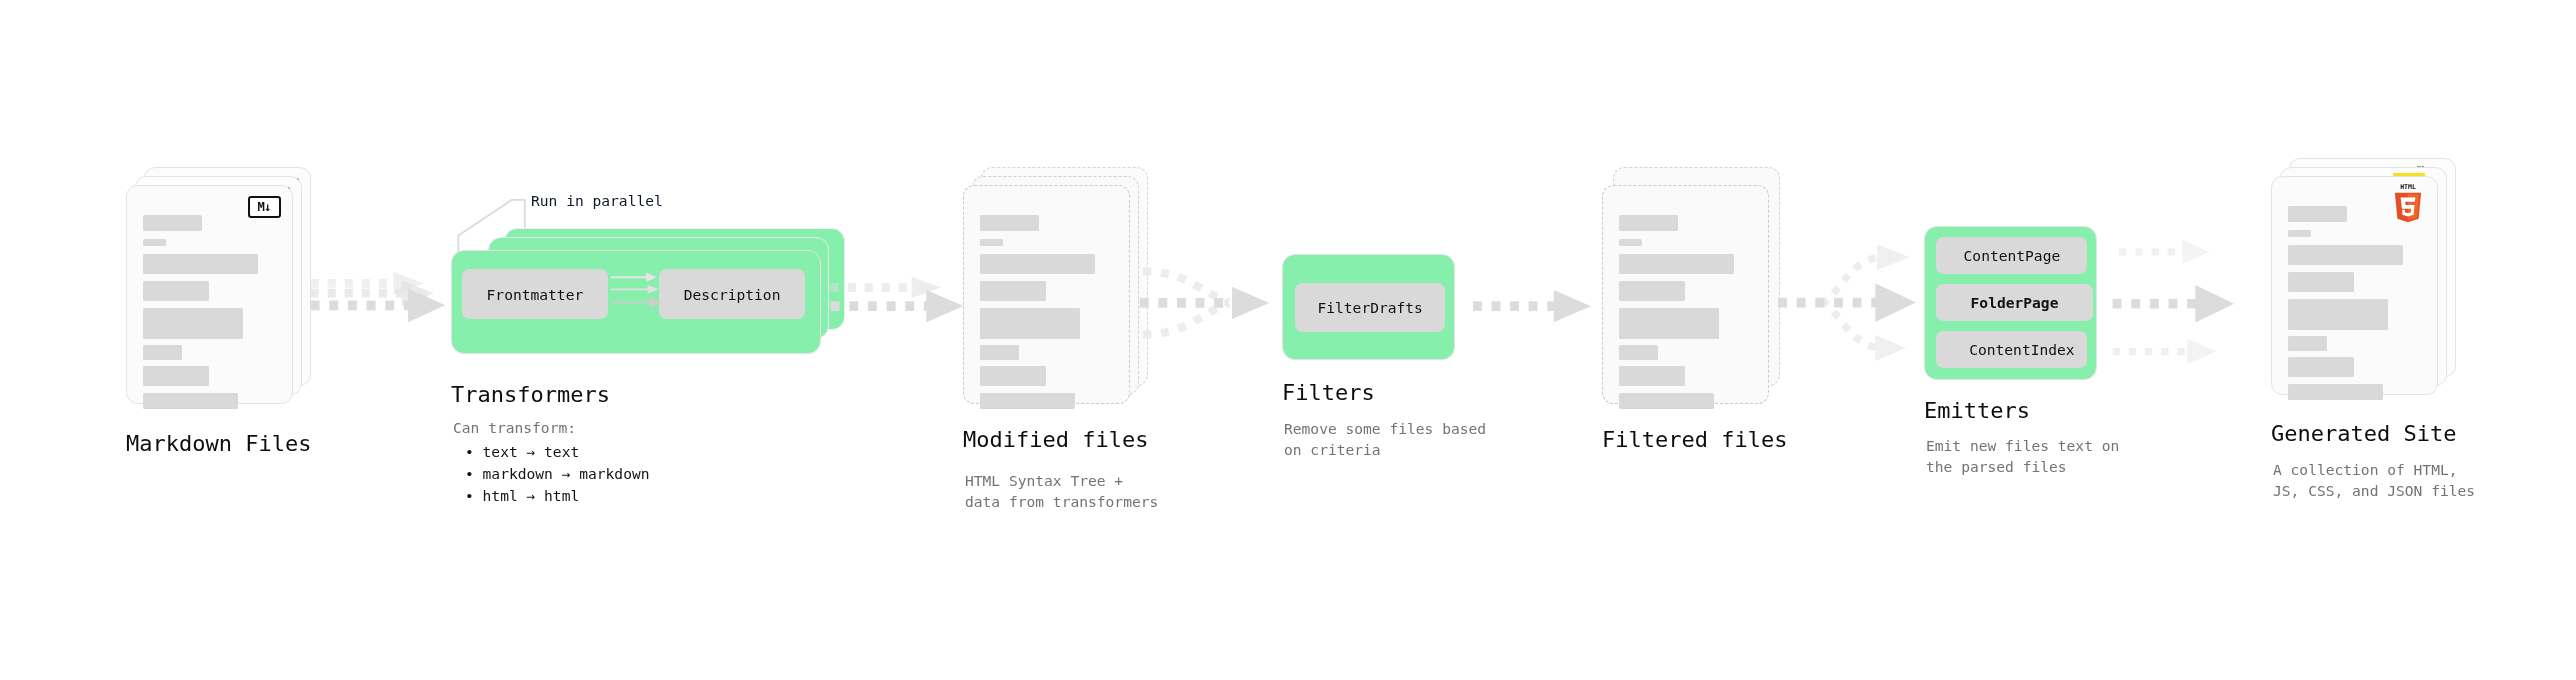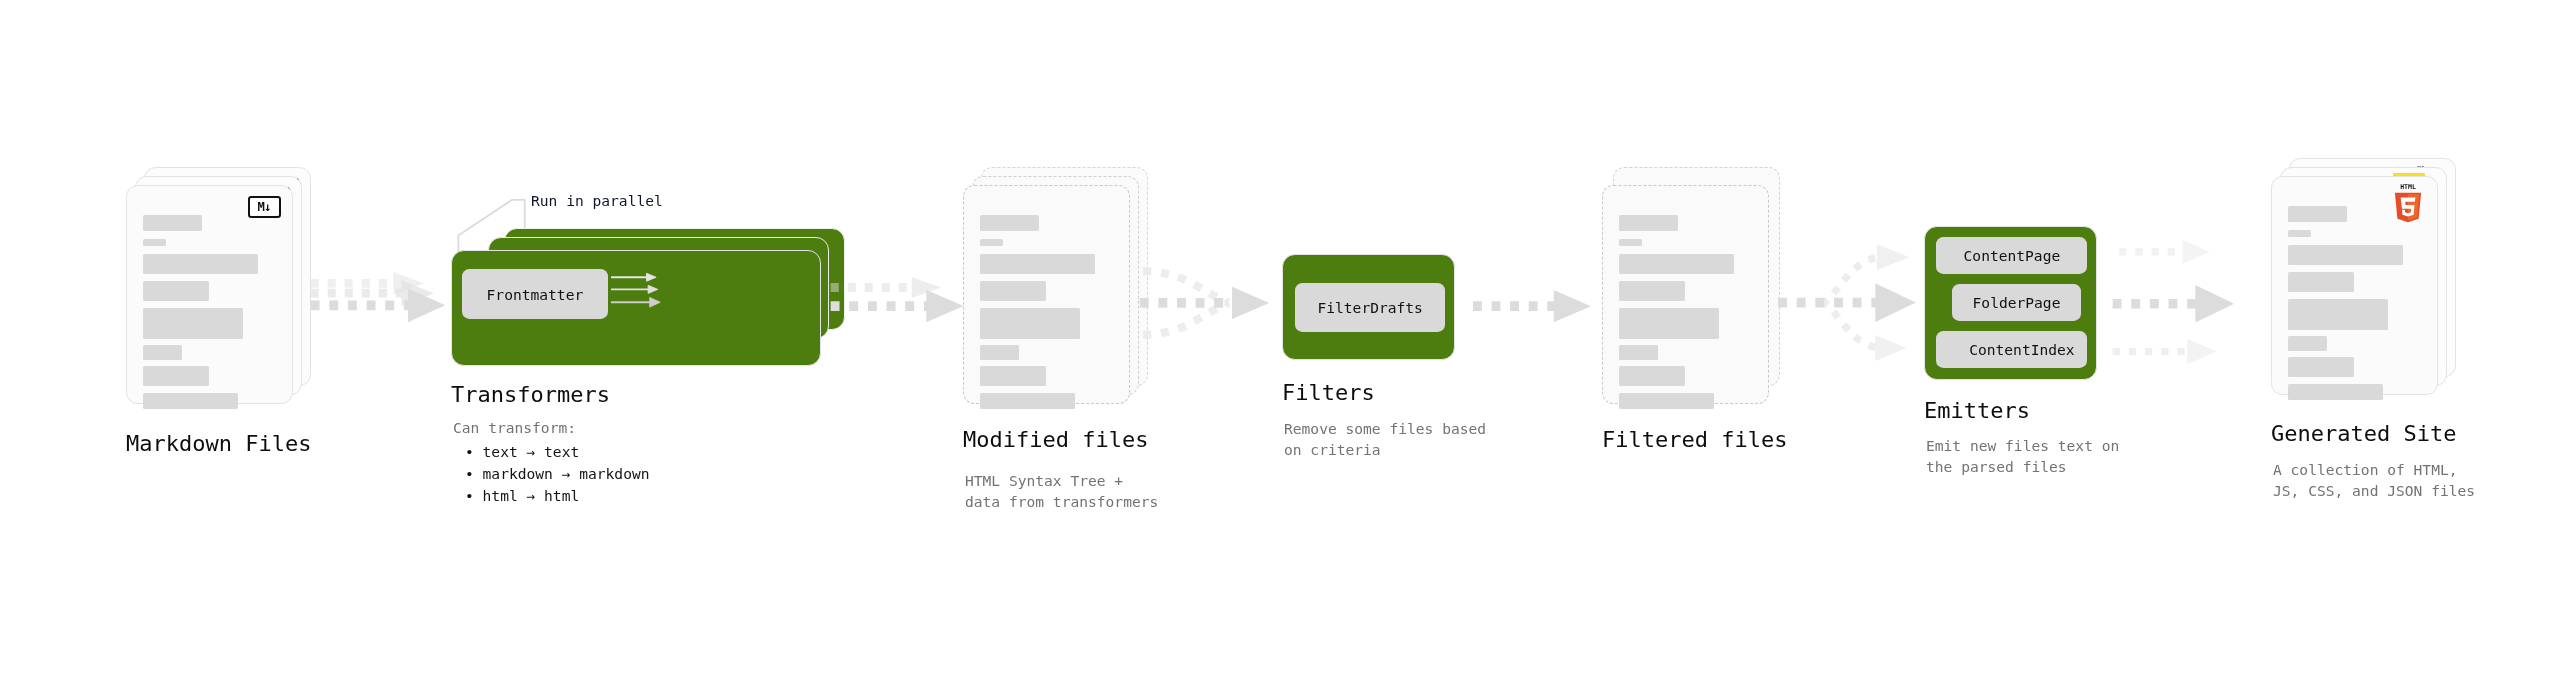--- a/index.html
+++ b/index.html
@@ -37,21 +37,21 @@
     font-weight:bold;font-size:12.2px;line-height:1;letter-spacing:-0.8px;color:#111;
   }
   .md-badge.sm{width:24.4px;height:15.4px;border-width:2px;font-size:9.8px;}
   .html5{position:absolute;right:11.4px;top:4.9px;width:36px;height:41px;}
   .css-badge{position:absolute;right:24.4px;top:5.7px;width:21px;height:8.1px;}
   .js-badge{position:absolute;right:21px;top:4.9px;width:32.5px;height:14px;background:#f7df1e;border-radius:0.8px;}
 
   
   .groupbox{
     position:absolute;border:1.3px solid #e3e3e3;border-radius:13px;
-    background:#4d7c0f;box-sizing:border-box;
+    background:#86efac;box-sizing:border-box;
   }
   .pill{
     position:absolute;background:#d9d9d9;border-radius:7.3px;
     display:flex;align-items:center;justify-content:center;
     font-size:14.6px;color:#111;white-space:nowrap;box-sizing:border-box;
   }
 
   
   .title{
     position:absolute;font-size:22px;letter-spacing:0px;white-space:nowrap;color:#0d0d0d;
@@ -114,22 +114,23 @@
   <div class="groupbox" style="left:61px;top:32.5px;width:341px;height:102px;border-color:#efefef;">
     <div class="pill" style="left:37px;top:18px;width:146px;height:50px;background:#ededed;"></div>
     <div class="pill" style="left:199px;top:18px;width:122px;height:50px;background:#ededed;"></div>
   </div>
 
   <div class="groupbox" style="left:45px;top:42px;width:341px;height:102px;border-color:#ebebeb;">
     <div class="pill" style="left:37px;top:18px;width:146px;height:50px;background:#e4e4e4;"></div>
     <div class="pill" style="left:199px;top:18px;width:122px;height:50px;background:#e4e4e4;"></div>
   </div>
 
-  <div class="groupbox" style="left:8.1px;top:55px;width:370px;height:116px;">
+  <div class="groupbox" style="left:8.1px;top:55px;width:370px;height:104px;">
     <div class="pill" style="left:9.8px;top:18px;width:146px;height:50px;">Frontmatter</div>
+    <div class="pill" style="left:207px;top:18px;width:146px;height:50px;">Description</div>
     <svg style="left:159px;top:21px;width:50px;height:46px;" viewBox="0 0 62 56" width="50" height="46">
       <g stroke="#e6e6e6" fill="#e6e6e6">
         <line x1="0" y1="6" x2="46" y2="6" stroke-width="2.2"></line>
           <polygon points="44,1 56,6 44,11"></polygon>
       </g>
       <g stroke="#e0e0e0" fill="#e0e0e0">
         <line x1="0" y1="21" x2="48" y2="21" stroke-width="2.2"></line>
           <polygon points="46,16 58,21 46,26"></polygon>
       </g>
       <g stroke="#cdcdcd" fill="#cdcdcd">
@@ -215,21 +216,21 @@
   <path d="M55,92 C72,92 86,142 126,148" fill="none" stroke="#ededed" stroke-width="9" stroke-dasharray="9 11"></path>
   <polygon points="124,20 164,36 124,52" fill="#f0f0f0"></polygon>
   <path d="M122,132 L160,148 L122,164 Z" fill="#f0f0f0"></path>
   <line x1="2" y1="92" x2="128" y2="92" stroke="#dcdcdc" stroke-width="12" stroke-dasharray="11 12"></line>
   <polygon points="122,68 172,92 122,116" fill="#dcdcdc"></polygon>
 </svg>
 
 <div class="stage" style="left:1924px;top:226px;">
   <div class="groupbox" style="left:0px;top:0px;width:173px;height:154px;">
     <div class="pill" style="left:11.4px;top:9.8px;width:151px;height:37px;">ContentPage</div>
-    <div class="pill" style="left:27px;top:57px;width:129px;height:37px;">FolderPage</div>
+    <div class="pill" style="left:11px;top:57px;width:157px;height:37px;font-weight:bold;">FolderPage</div>
     <div class="pill" style="left:11.4px;top:104px;width:151px;height:37px;padding-left:20px;">ContentIndex</div>
   </div>
 </div>
 <div class="title" style="left:1924px;top:398px;">Emitters</div>
 <div class="sub" style="left:1926px;top:435px;">Emit new files text on
 the parsed files</div>
 
 <svg style="left:2111px;top:234px;width:154px;height:146px;" viewBox="0 0 190 180" width="154" height="146">
   <g opacity=".55">
     <line x1="10" y1="22" x2="92" y2="22" stroke="#e6e6e6" stroke-width="9" stroke-dasharray="9 11"></line>

